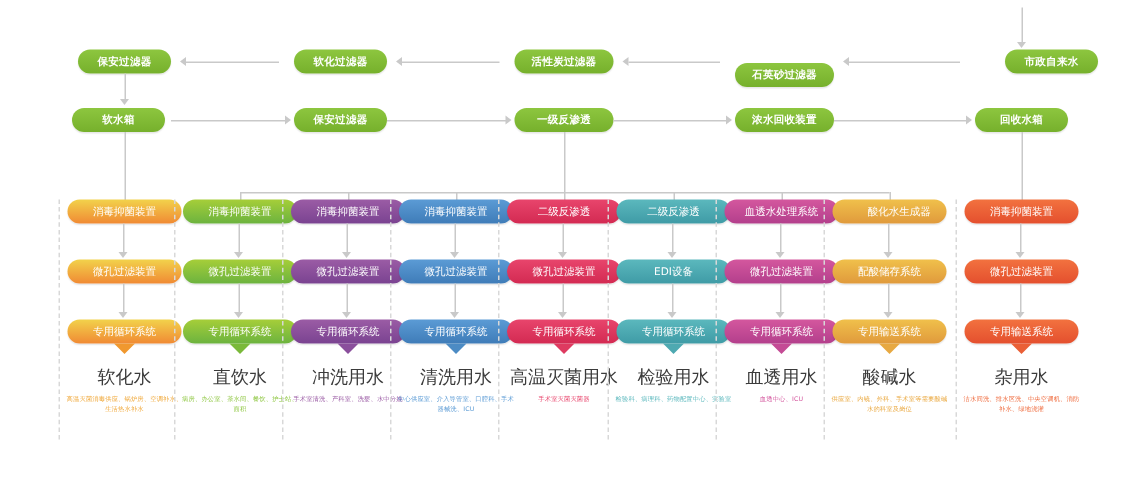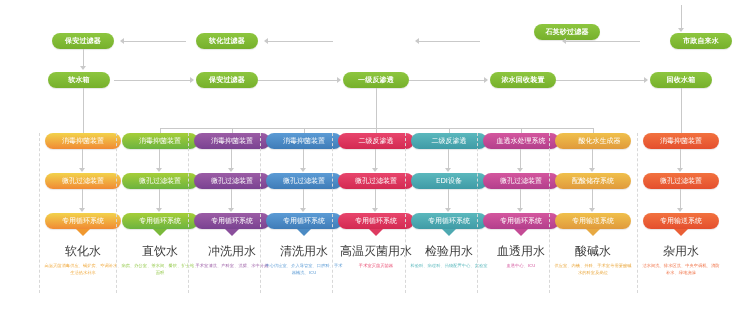--- a/index.html
+++ b/index.html
@@ -124,21 +124,22 @@
     letter-spacing: .1px;
   }
 </style>
 </head>
 <body>
 
 <div id="stage">
 
   <div class="pill green" style="left:52px;  top:33px; width:62px;">保安过滤器</div>
   <div class="pill green" style="left:196px; top:33px; width:62px;">软化过滤器</div>
-  <div class="pill green" style="left:490px; top:24px; width:66px;margin-left:44px;">石英砂过滤器</div>
+  <div class="pill green" style="left:343px; top:33px; width:66px;">活性炭过滤器</div>
+  <div class="pill green" style="left:490px; top:42px; width:66px;">石英砂过滤器</div>
   <div class="pill green" style="left:650px; top:33px; width:62px;margin-left:20px;">市政自来水</div>
 
   <div class="hline" style="left:124px; top:41px; width:62px;"></div>
   <div class="arrow-l" style="left:120px; top:38px;"></div>
 
   <div class="hline" style="left:268px; top:41px; width:65px;"></div>
   <div class="arrow-l" style="left:264px; top:38px;"></div>
 
   <div class="hline" style="left:419px; top:41px; width:61px;"></div>
   <div class="arrow-l" style="left:415px; top:38px;"></div>

